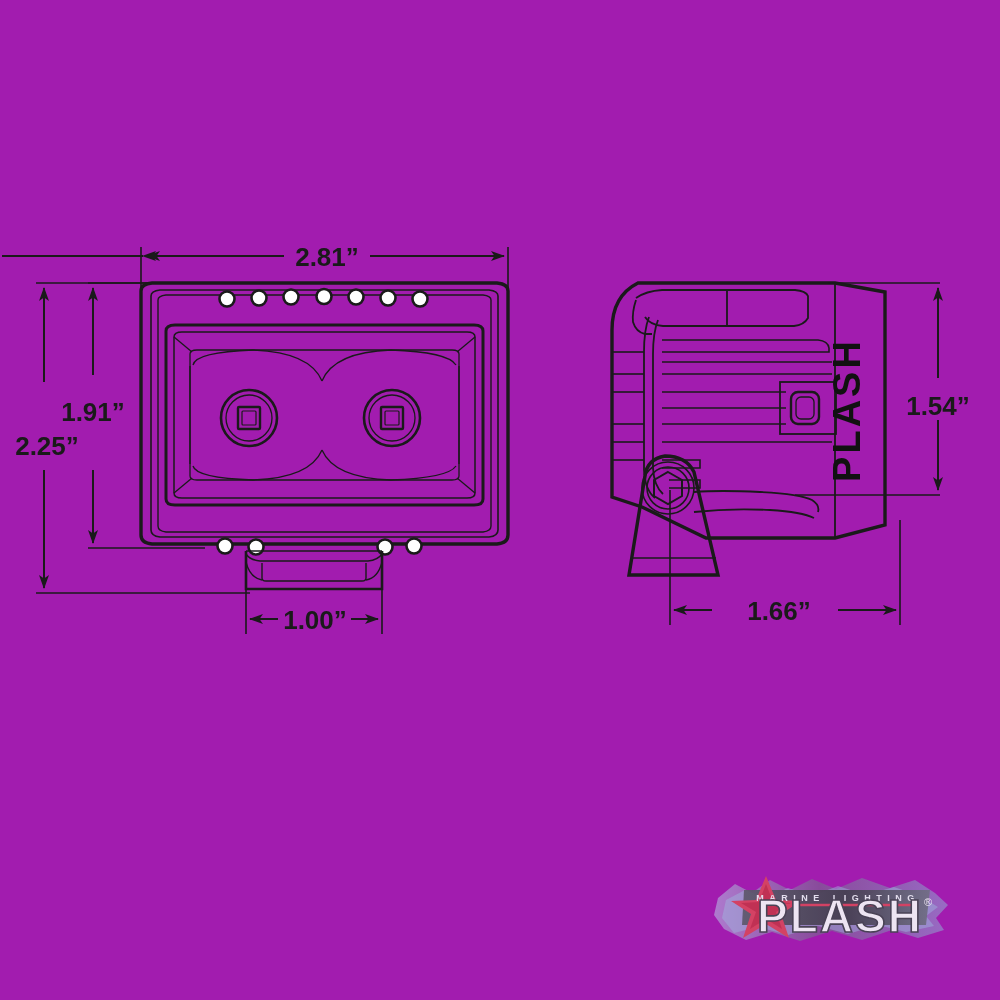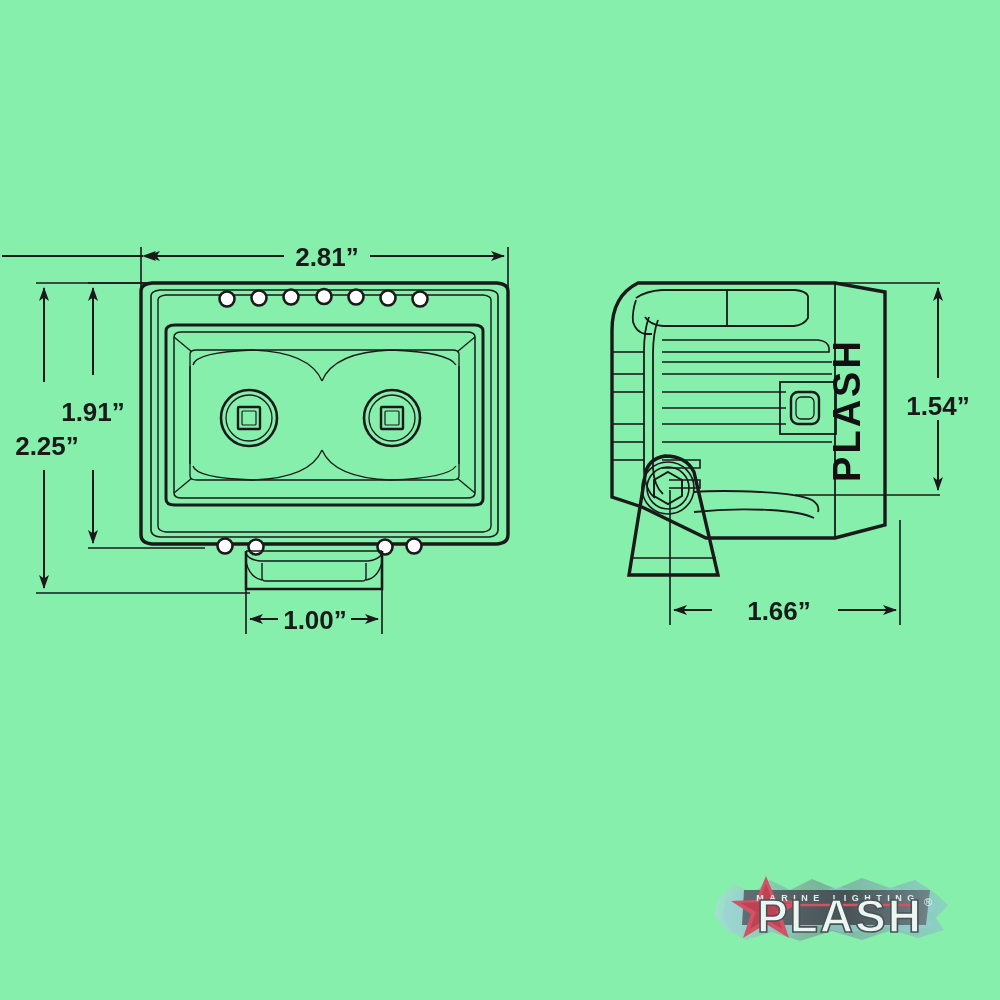--- a/index.html
+++ b/index.html
@@ -13,21 +13,21 @@
     height: 1000px;
     position: relative;
     overflow: hidden;
     font-family: "Liberation Sans", sans-serif;
   }
   #sheet {
     position: absolute;
     left: 0; top: 0;
     width: 1000px;
     height: 1000px;
-    background: #86efac;
+    background: #a21caf;
   }
   svg.drawing {
     position: absolute;
     left: 0; top: 0;
     width: 1000px;
     height: 1000px;
     display: block;
   }
   .dim-text {
     font-family: "Liberation Sans", sans-serif;

